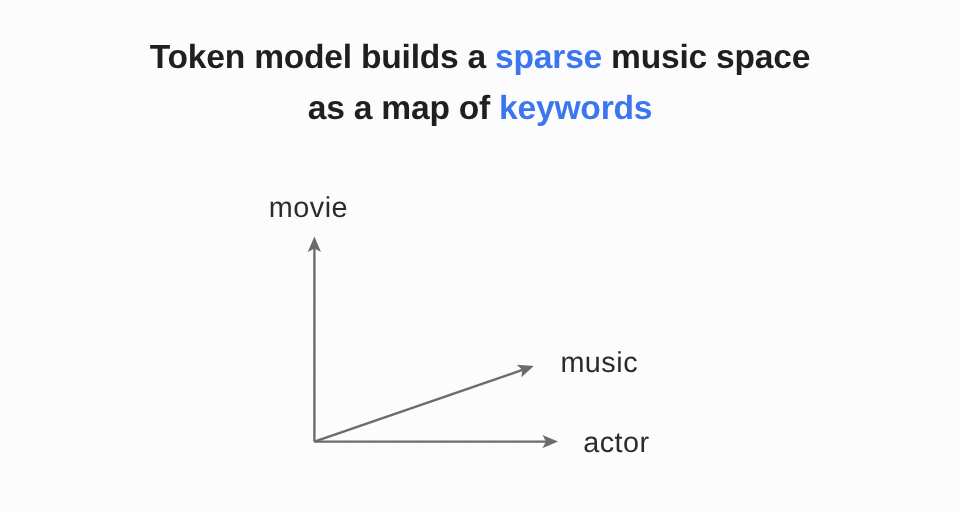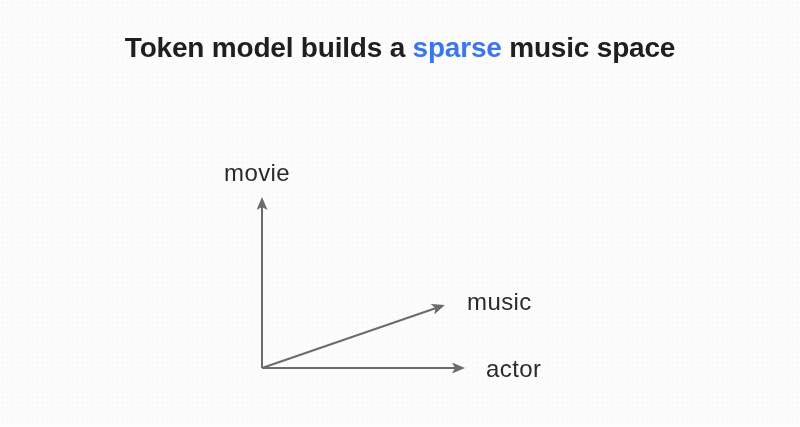--- a/index.html
+++ b/index.html
@@ -61,20 +61,21 @@
     fill: #2b2b2b;
   }
 </style>
 </head>
 <body>
 
 <div class="slide">
 
   <h1 class="title">
     <span class="line"><span>Token model builds a </span><span class="hl">sparse</span><span> music space</span></span>
+    <span class="line"><span>as a map of </span><span class="hl">keywords</span></span>
   </h1>
 
   <svg class="diagram" viewBox="0 0 800 427" aria-hidden="false">
     <defs>
       <marker id="arrowhead" markerUnits="userSpaceOnUse" markerWidth="13" markerHeight="11" viewBox="0 0 13 11" refX="10" refY="5.5" orient="auto">
         <path d="M0,0 L13,5.5 L0,11 L3,5.5 Z" fill="#6b6b6b"></path>
       </marker>
     </defs>
 
     <line class="axis-line" x1="262" y1="368" x2="262" y2="200" marker-end="url(#arrowhead)"></line>

